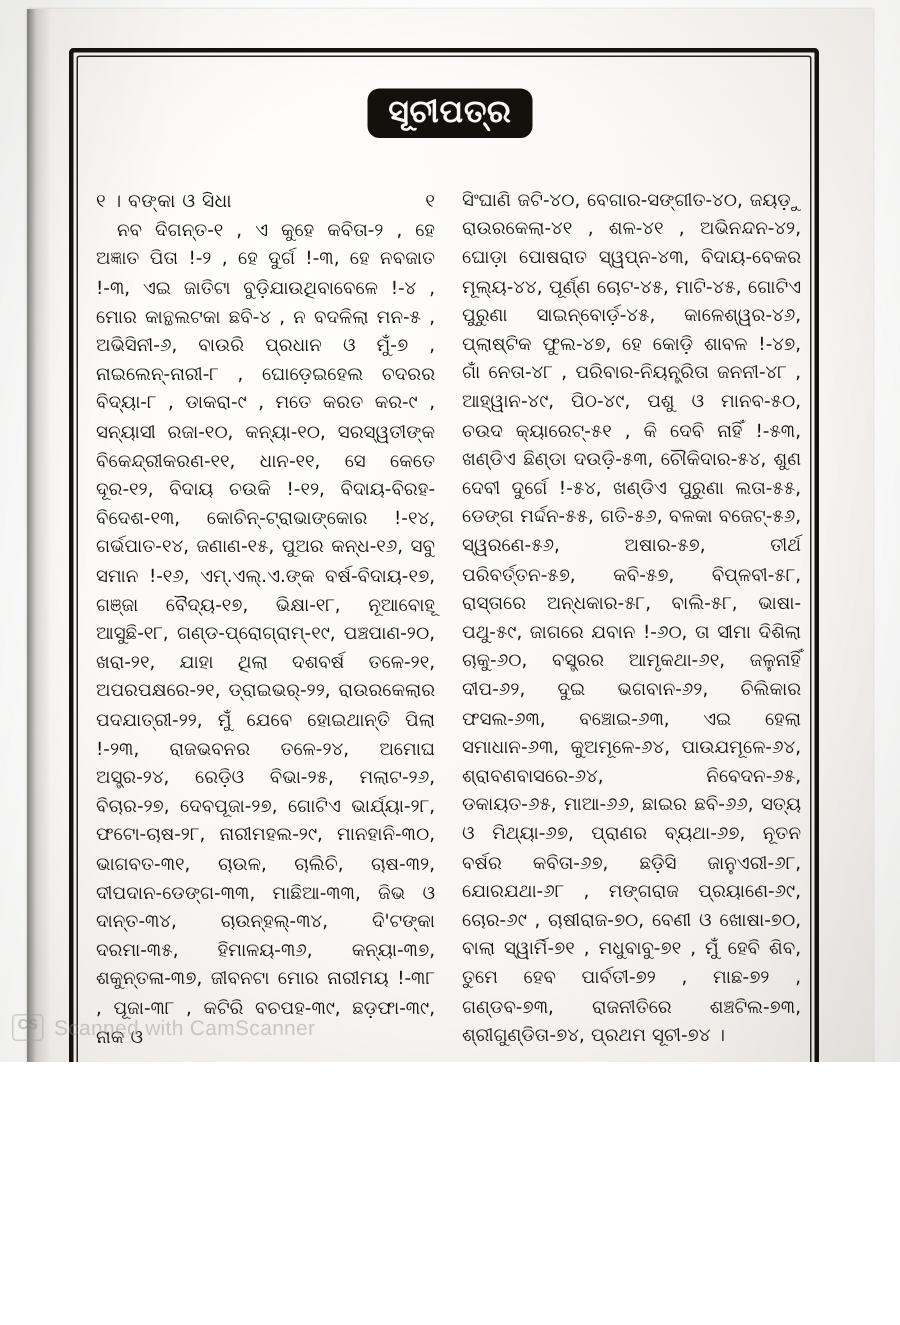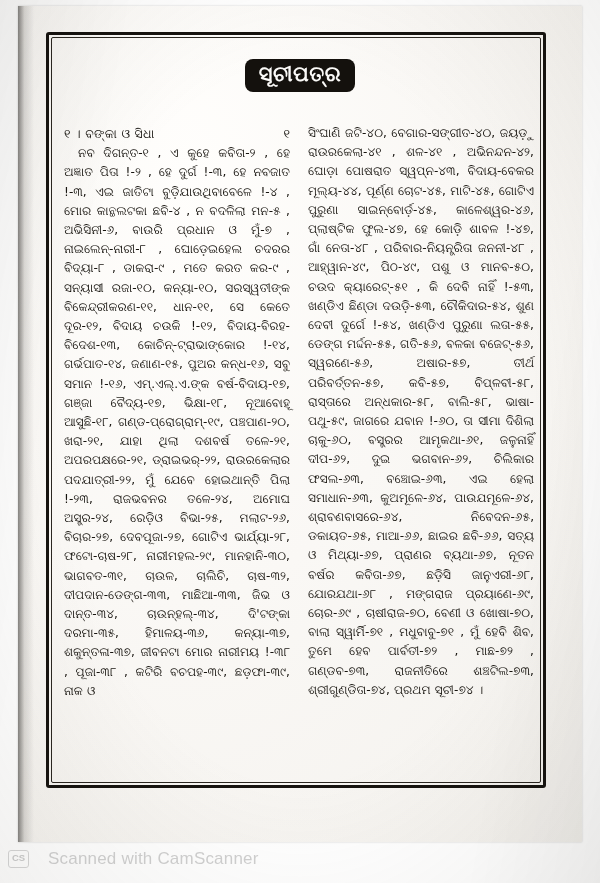--- a/index.html
+++ b/index.html
@@ -5,21 +5,21 @@
 <style>
   html, body {
     margin: 0;
     padding: 0;
     background: #ffffff;
   }
 
   #page {
     position: relative;
     width: 600px;
-    height: 883px;
+    height: 708px;
     overflow: hidden;
     background: #ffffff;
     font-family: "DejaVu Sans", sans-serif;
   }
 
   
   .paper {
     position: absolute;
     left: 18px;
     top: 6px;
@@ -152,24 +152,23 @@
     border-radius: 3px;
     color: #7d7d7d;
     font-size: 9.5px;
     font-weight: 700;
     line-height: 14px;
     text-align: center;
     font-family: "Liberation Sans", sans-serif;
   }
   .cs-text {
     color: #8d8d8d;
-    font-size: 17px;
+    font-size: 14px;
     font-family: "Liberation Sans", sans-serif;
     letter-spacing: 0.2px;
-    margin-left: 12px;
   }
 </style>
 </head>
 <body>
 
 <div id="page">
 
   <div class="paper"></div>
   <div class="spine-shadow"></div>
 

